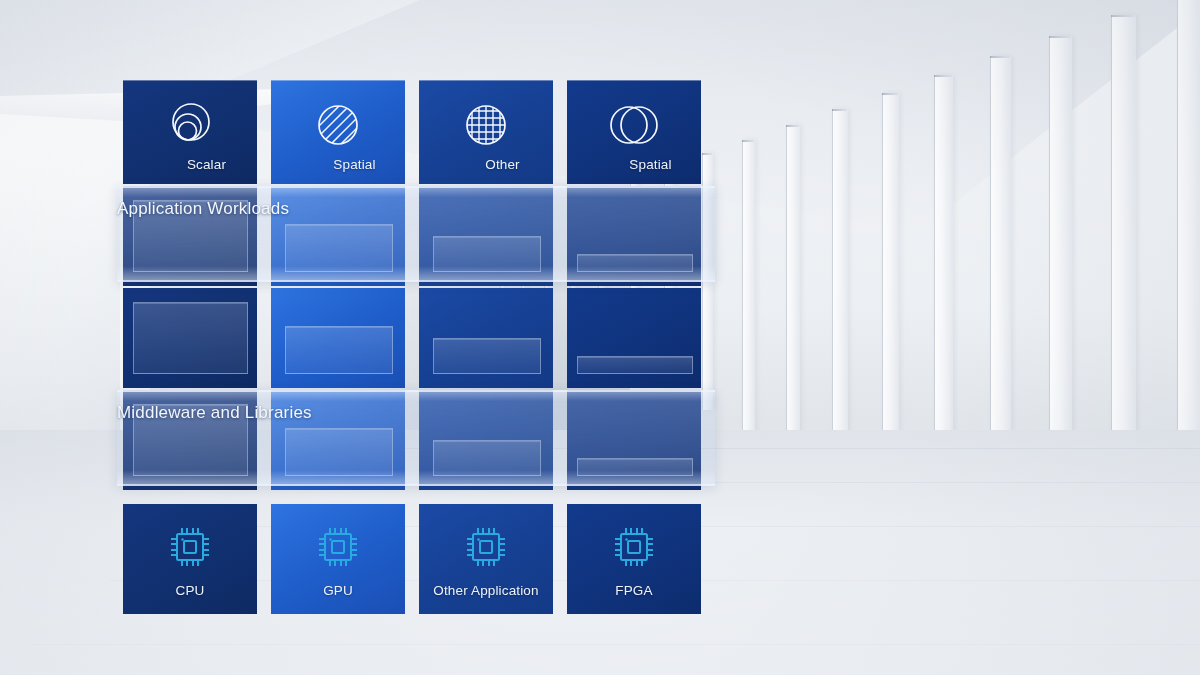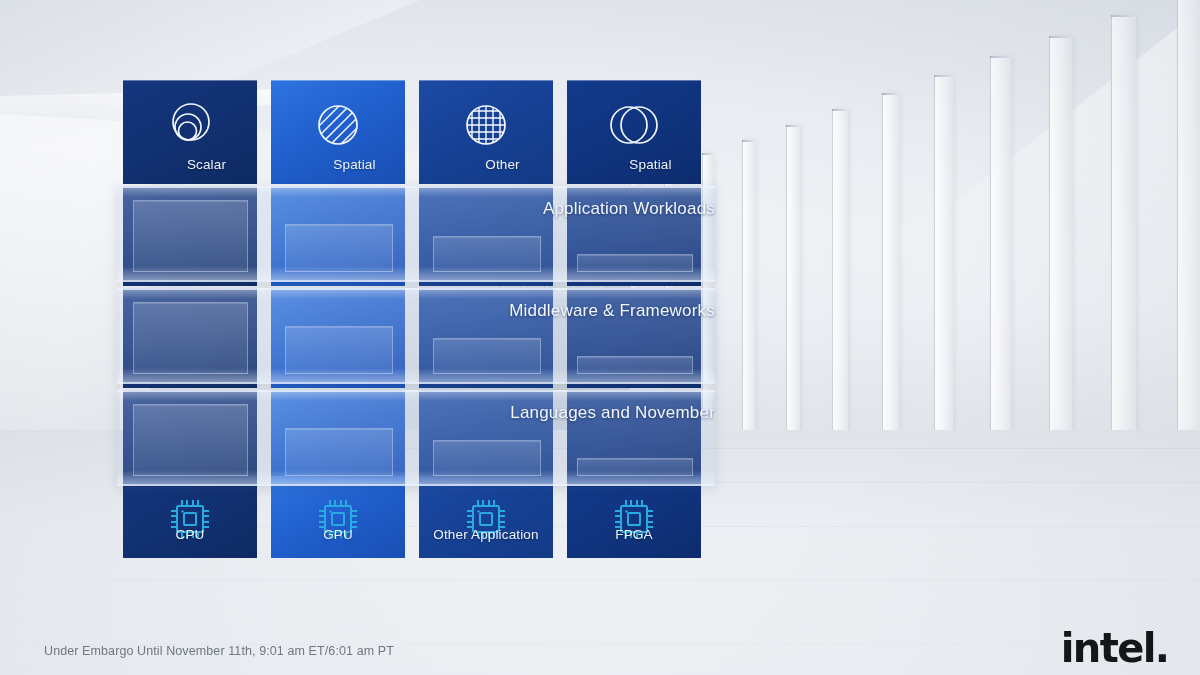--- a/index.html
+++ b/index.html
@@ -124,21 +124,21 @@
 
   .cell {
     position: absolute;
     left: 0; width: 134px;
     box-sizing: border-box;
   }
   .cell-head { top: 0;   height: 104px; }
   .cell-b1   { top: 106px; height: 100px; }
   .cell-b2   { top: 208px; height: 100px; }
   .cell-b3   { top: 310px; height: 100px; }
-  .cell-foot { top: 396px; height: 82px; }
+  .cell-foot { top: 424px; height: 110px; }
 
   .head-label, .foot-label {
     position: absolute;
     left: 0; right: 0;
     text-align: center;
     color: #eef3fb;
     font-size: 13.5px;
     letter-spacing: .15px;
     line-height: 15px;
     text-shadow: 0 1px 2px rgba(0,0,0,.35);
@@ -191,21 +191,21 @@
         rgba(225,235,250,0.55) 100%);
     border-top: 2px solid rgba(236,243,255,0.80);
     border-bottom: 2px solid rgba(236,243,255,0.70);
     box-shadow: 0 2px 10px rgba(60,80,120,0.16);
     backdrop-filter: blur(0.5px);
   }
   .band-label {
     position: absolute;
     left: 0; right: 0;
     top: 11px;
-    text-align: right;
+    text-align: left;
     color: #f2f6fd;
     font-size: 17px;
     letter-spacing: .2px;
     text-shadow: 0 1px 3px rgba(10,30,70,.55);
   }
   #band1 { top: 186px; height: 92px; }
   #band2 { top: 288px; height: 92px; }
   #band3 { top: 390px; height: 92px; }
 
   
@@ -514,23 +514,18 @@
             </svg>
           </div>
           <div class="foot-label">FPGA</div>
         </div>
       </div>
     </div>
 
   <div class="band" id="band1">
     <div class="band-label">Application Workloads</div>
   </div>
-  <div class="band" id="band2">
-    <div class="band-label">Middleware &amp; Frameworks</div>
+  <div class="band" id="band3">
+    <div class="band-label">Middleware and Libraries</div>
   </div>
-  <div class="band" id="band3">
-    <div class="band-label">Languages and November</div>
-  </div>
-
-  <div class="embargo">Under Embargo Until November 11th, 9:01 am ET/6:01 am PT</div>
-  <div class="intel-logo"><span>intel</span><span class="dot">.</span></div>
+
 
 </div>
 
 </body></html>

